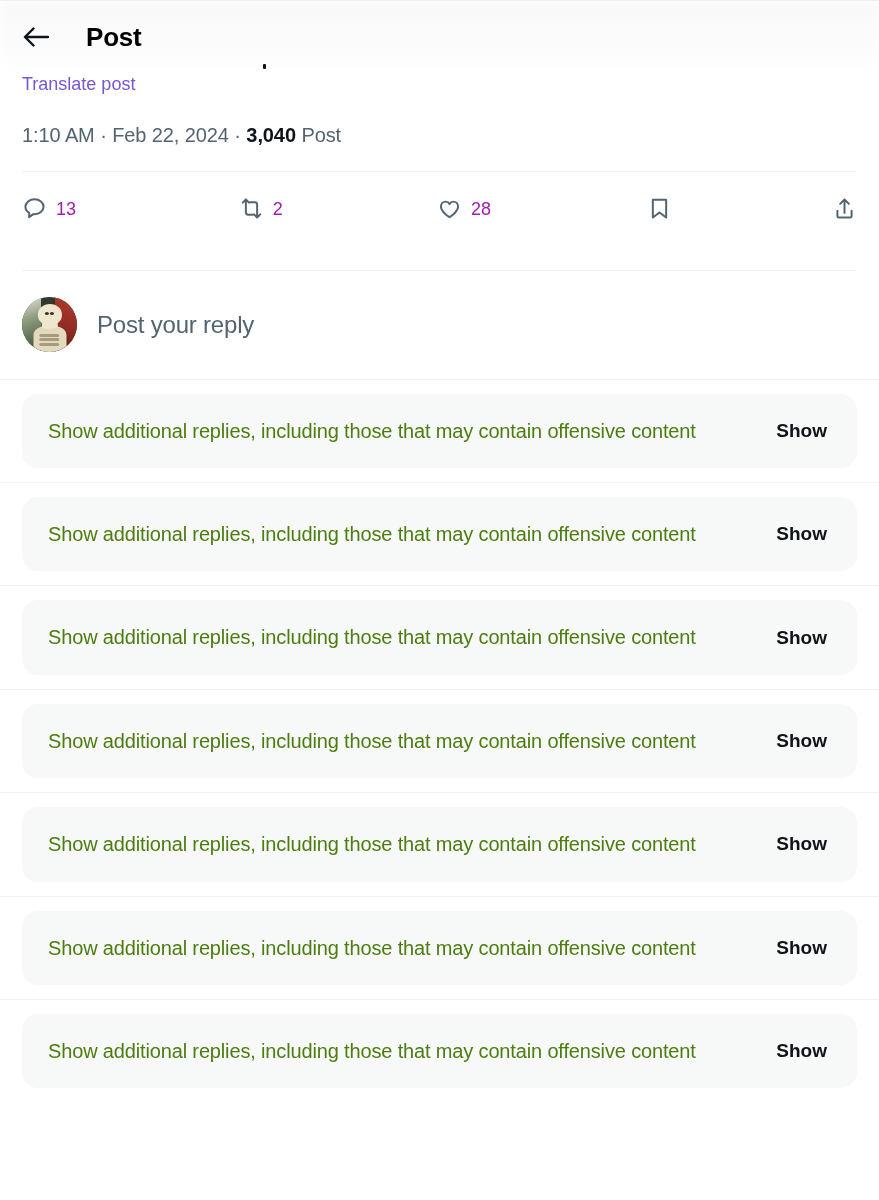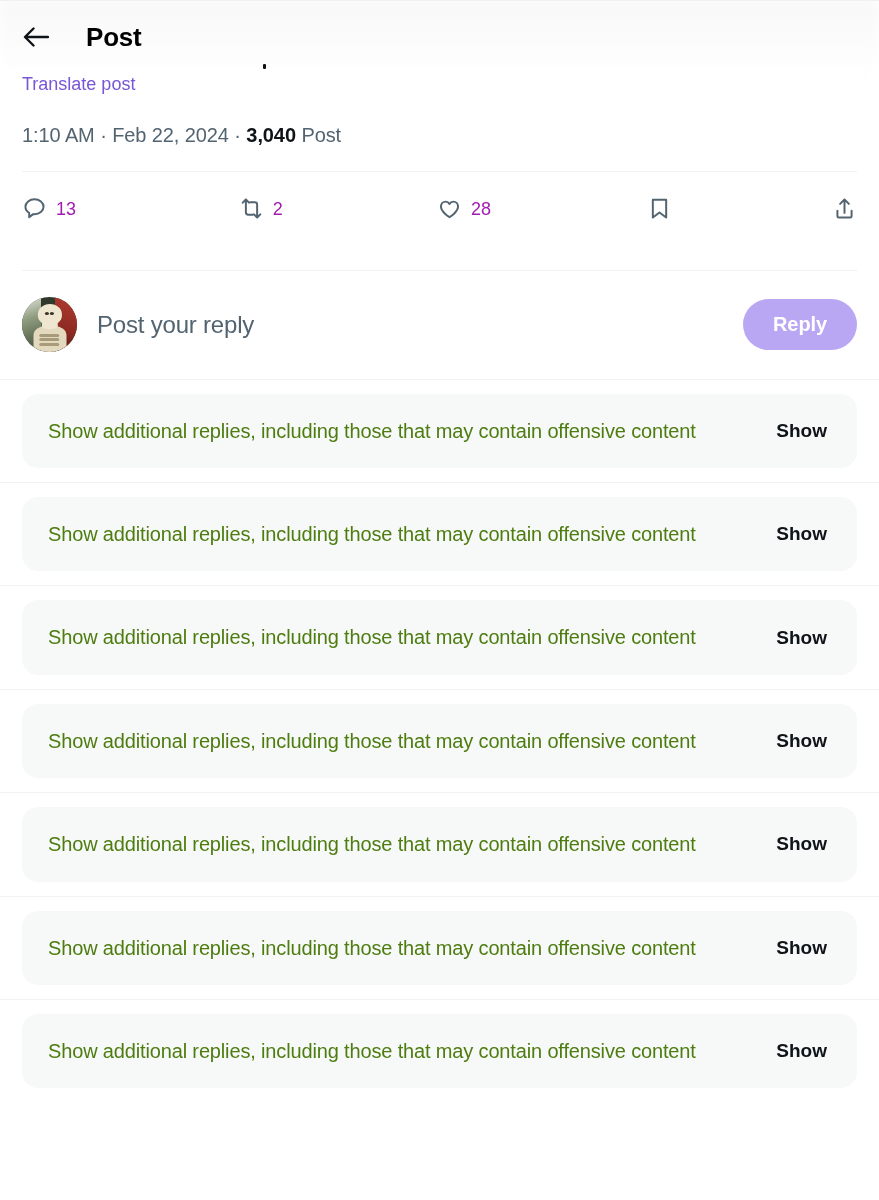--- a/index.html
+++ b/index.html
@@ -222,21 +222,20 @@
         <div class="rib" style="top:48%"></div>
         <div class="rib" style="top:66%"></div>
       </div>
       <div class="skull">
         <div class="eye l"></div>
         <div class="eye r"></div>
       </div>
       <div class="jaw"></div>
     </div>
     <div class="composer-placeholder">Post your reply</div>
-    <button class="reply-btn">Reply</button>
   </div>
 
   <div class="cards">
 
     <div class="card-block">
       <div class="card">
         <div class="card-text">Show additional replies, including those that may contain offensive content</div>
         <div class="card-action">Show</div>
       </div>
     </div>

